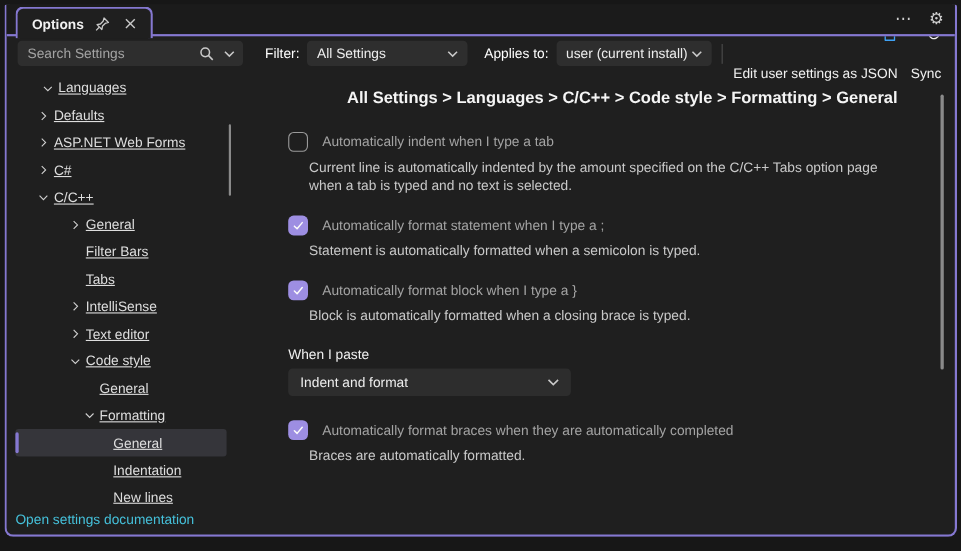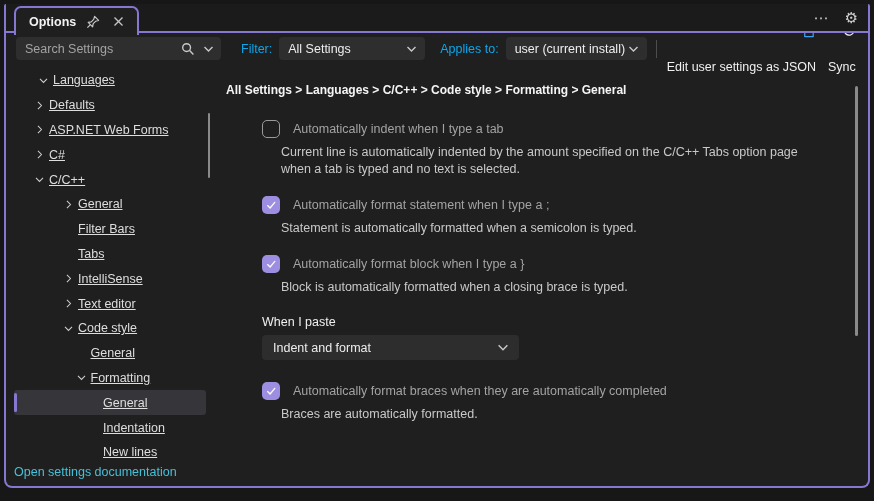--- a/index.html
+++ b/index.html
@@ -36,21 +36,21 @@
   .glyph-more { font-size:16px; letter-spacing:1px; }
 
   
   .toolbar { height:31px; flex:none; display:flex; align-items:center; padding:0 8px 0 10px; font-size:12.5px; }
   .searchbox {
     width:205px; height:23px; background:#2e2e2e; border-radius:4px;
     display:flex; align-items:center; padding:0 7px 0 9px; margin-right:20px;
   }
   .searchbox .ph { color:#a3a3a3; flex:1; }
   .searchbox .sb-icons { display:flex; align-items:center; gap:8px; }
-  .tb-label { color:#0ea5e9; margin-right:7px; }
+  .tb-label { color:#ffffff; margin-right:7px; }
   .combo {
     height:23px; background:#2e2e2e; border-radius:4px;
     display:flex; align-items:center; justify-content:space-between;
     padding:0 8px 0 9px; color:#ededed;
   }
   .combo-filter { width:146px; margin-right:15px;text-align:right; }
   .combo-applies { width:141px; }
   .tb-sep { width:1px; height:18px; background:#4d4d4d; margin:0 7px 0 9px; }
   .tb-btn { display:flex; align-items:flex-end; gap:22px; color:#f0f0f0; padding:2px 3px; cursor:default; white-space:nowrap;flex-direction:column; }
   .tb-btn + .tb-btn { margin-left:6px; }
@@ -73,22 +73,22 @@
   .trow.selected::before {
     content:""; position:absolute; left:0; top:3px; bottom:3px; width:3px;
     border-radius:2px; background:#8578d1;
   }
   .tree-scrollthumb { position:absolute; right:2px; top:49px; width:2.5px; height:65px; background:#8a8a8a; border-radius:2px; }
   .sidebar-footer { position:absolute; left:8px; bottom:7px; font-size:12.5px; color:#45c0da; cursor:pointer; white-space:nowrap; }
 
   
   .content { flex:1; padding:12px 0 0 14px; position:relative; min-width:0; }
   .breadcrumb {
-    font-size:12px; font-weight:bold; color:#f5f5f5;
-    line-height:28px; max-width:590px;
+    font-size:15px; font-weight:bold; color:#f5f5f5;
+    line-height:28px; max-width:590px;text-align:right;
   }
   .settings { margin-left:36px; }
   .setting { display:flex; align-items:center; gap:13px; margin-top:18px; }
   .setting.first { margin-top:16px; }
   .checkbox {
     width:18px; height:18px; border-radius:5px; flex:none;
     border:1.5px solid #9a9a9a; background:transparent;
     display:flex; align-items:center; justify-content:center;
   }
   .checkbox.checked { border:none; background:#9d8ee2; }

